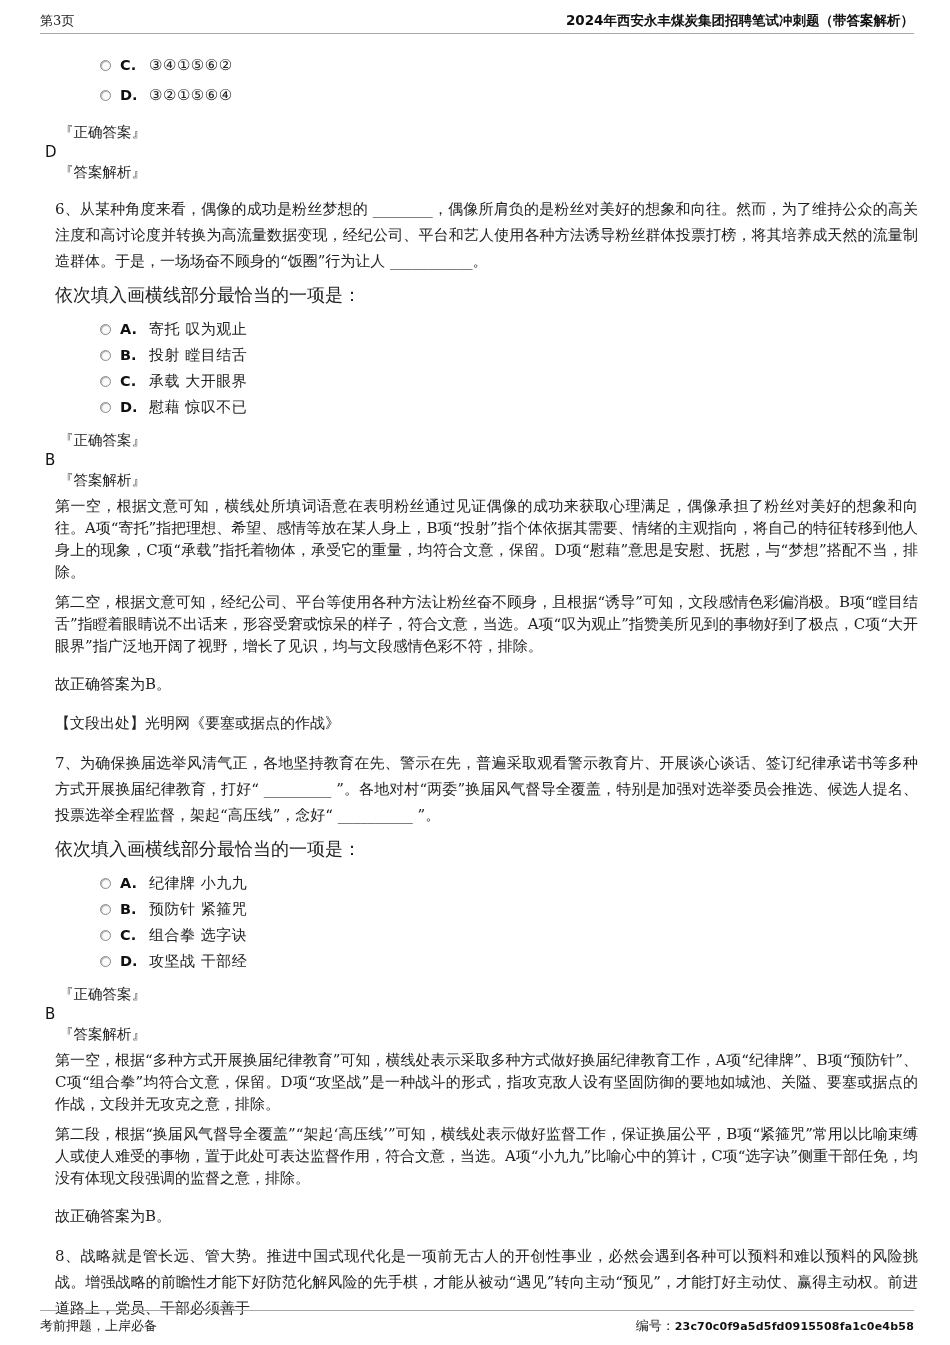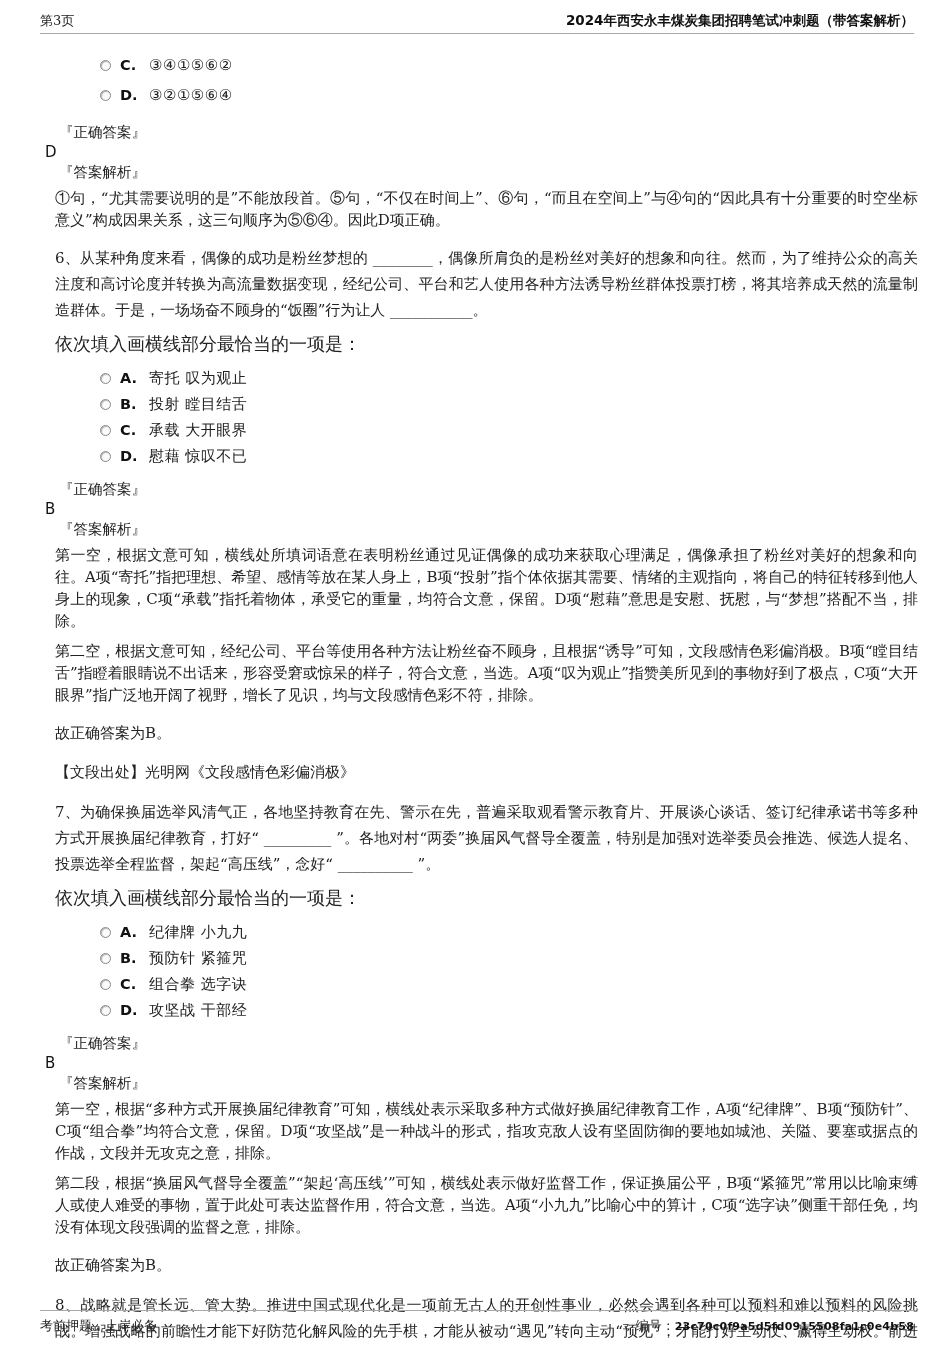--- a/index.html
+++ b/index.html
@@ -105,21 +105,20 @@
         <span class="opt-letter">D.</span>
         <span class="opt-text">③②①⑤⑥④</span>
       </div>
     </div>
 
     <div class="ansblock" style="margin-top:14px">
       <p class="ans-label">『正确答案』</p>
       <p class="ans-value">D</p>
       <p class="ans-label">『答案解析』</p>
     </div>
-    <p class="para analysis-p1">①句，“尤其需要说明的是”不能放段首。⑤句，“不仅在时间上”、⑥句，“而且在空间上”与④句的“因此具有十分重要的时空坐标意义”构成因果关系，这三句顺序为⑤⑥④。因此D项正确。</p>
 
     <p class="stem">6、从某种角度来看，偶像的成功是粉丝梦想的 ________，偶像所肩负的是粉丝对美好的想象和向往。然而，为了维持公众的高关注度和高讨论度并转换为高流量数据变现，经纪公司、平台和艺人使用各种方法诱导粉丝群体投票打榜，将其培养成天然的流量制造群体。于是，一场场奋不顾身的“饭圈”行为让人 ___________。</p>
     <p class="prompt">依次填入画横线部分最恰当的一项是：</p>
     <div class="options">
       <div class="opt">
         <span class="radio"></span>
         <span class="opt-letter">A.</span>
         <span class="opt-text">寄托 叹为观止</span>
       </div>
       <div class="opt">
@@ -139,21 +138,21 @@
       </div>
     </div>
     <div class="ansblock">
       <p class="ans-label">『正确答案』</p>
       <p class="ans-value">B</p>
       <p class="ans-label">『答案解析』</p>
     </div>
     <p class="para analysis-p1">第一空，根据文意可知，横线处所填词语意在表明粉丝通过见证偶像的成功来获取心理满足，偶像承担了粉丝对美好的想象和向往。A项“寄托”指把理想、希望、感情等放在某人身上，B项“投射”指个体依据其需要、情绪的主观指向，将自己的特征转移到他人身上的现象，C项“承载”指托着物体，承受它的重量，均符合文意，保留。D项“慰藉”意思是安慰、抚慰，与“梦想”搭配不当，排除。</p>
     <p class="para analysis-p2">第二空，根据文意可知，经纪公司、平台等使用各种方法让粉丝奋不顾身，且根据“诱导”可知，文段感情色彩偏消极。B项“瞠目结舌”指瞪着眼睛说不出话来，形容受窘或惊呆的样子，符合文意，当选。A项“叹为观止”指赞美所见到的事物好到了极点，C项“大开眼界”指广泛地开阔了视野，增长了见识，均与文段感情色彩不符，排除。</p>
     <p class="para conclusion">故正确答案为B。</p>
-    <p class="para source">【文段出处】光明网《文段感情色彩偏消极》</p>
+    <p class="para source">【文段出处】光明网《要塞或据点的作战》</p>
 
     <p class="stem">7、为确保换届选举风清气正，各地坚持教育在先、警示在先，普遍采取观看警示教育片、开展谈心谈话、签订纪律承诺书等多种方式开展换届纪律教育，打好“ _________ ”。各地对村“两委”换届风气督导全覆盖，特别是加强对选举委员会推选、候选人提名、投票选举全程监督，架起“高压线”，念好“ __________ ”。</p>
     <p class="prompt">依次填入画横线部分最恰当的一项是：</p>
     <div class="options">
       <div class="opt">
         <span class="radio"></span>
         <span class="opt-letter">A.</span>
         <span class="opt-text">纪律牌 小九九</span>
       </div>
       <div class="opt">

